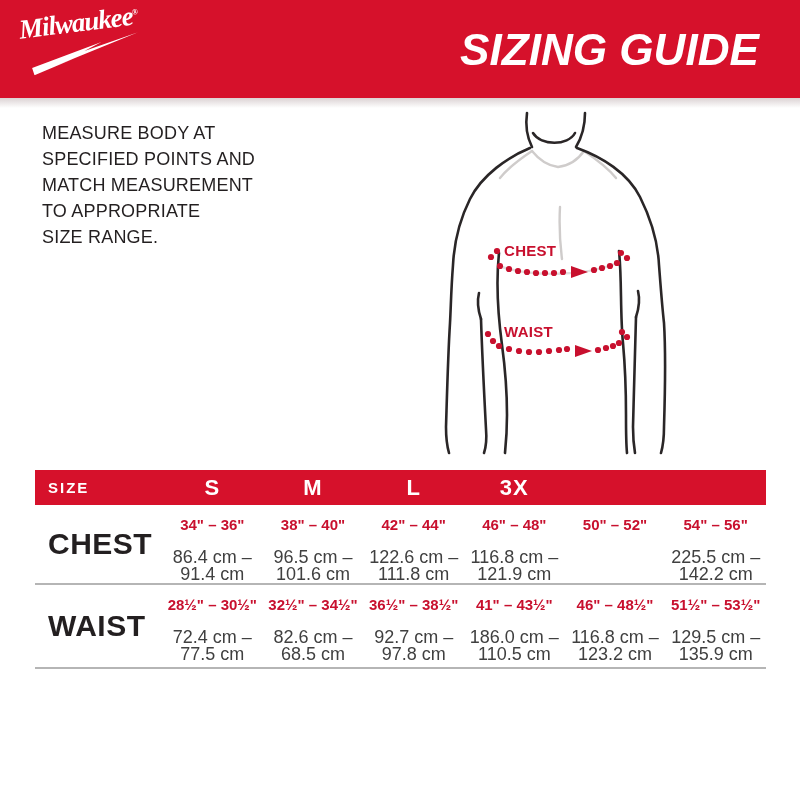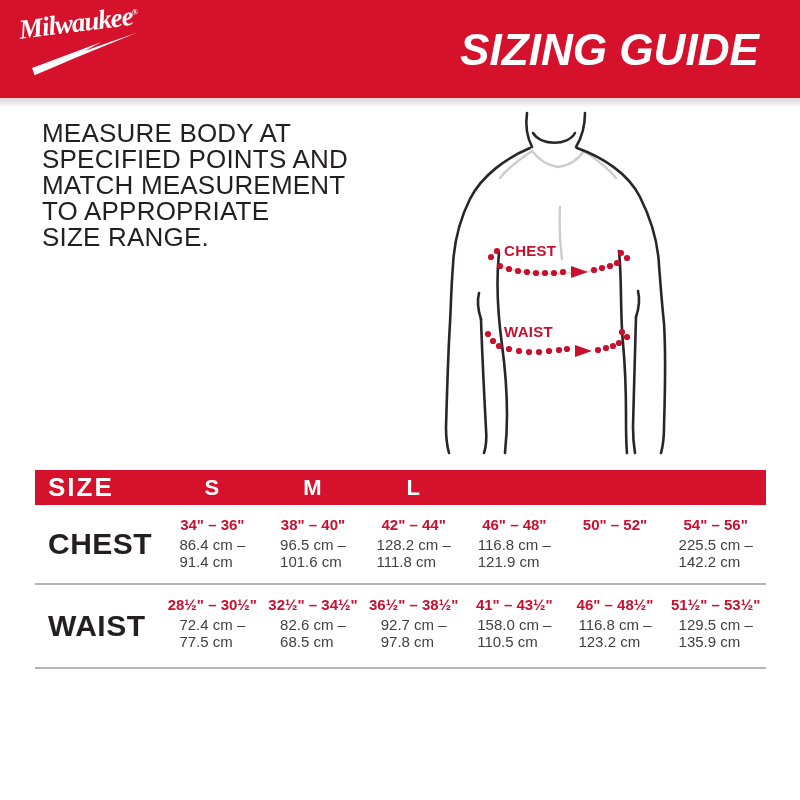--- a/index.html
+++ b/index.html
@@ -28,55 +28,55 @@
   .logo-bolt { display:block; margin-top:1px; margin-left:4px; }
   .title {
     position:absolute; right:38px; top:24px;
     color:#ffffff; font-size:45px; font-weight:900; font-style:italic;
     letter-spacing:0px; white-space:nowrap; transform:scaleX(0.98);
   }
 
   
   .intro {
     position:absolute; left:42px; top:120px; width:340px;
-    font-size:26px; line-height:26px; color:#231f20;
+    font-size:18px; line-height:26px; color:#231f20;
     white-space:pre-line; letter-spacing:0.2px;
   }
 
   
   .figure { position:absolute; left:420px; top:103px; width:360px; height:360px; }
   .figure svg { display:block; width:360px; height:360px; }
   .fig-label { font-family:"Liberation Sans", sans-serif; font-weight:bold; font-size:15px; letter-spacing:0.3px; }
 
   
   .size-table { position:absolute; left:35px; top:470px; width:731px; }
   .t-row { display:grid; grid-template-columns:127px repeat(6, 1fr); }
   .t-head {
     background:#d6112b; height:35px; align-items:center;
   }
   .t-head .col-label {
-    color:#fff; font-weight:bold; font-size:26px; letter-spacing:2px;
+    color:#fff; font-weight:bold; font-size:15px; letter-spacing:2px;
     padding-left:13px;
   }
   .t-head .col-size {
     color:#fff; font-weight:bold; font-size:22px; letter-spacing:1px;
     text-align:center;
   }
   .t-body { border-bottom:2px solid #b5b5b5; }
   .t-body.chest { height:80px; }
   .t-body.waist { height:84px; }
   .row-label {
     display:flex; align-items:center; padding-left:13px;
     font-size:30px; font-weight:bold; color:#231f20; letter-spacing:0.5px;
   }
   .cell { display:flex; flex-direction:column; align-items:center; padding-top:11px; }
   .in { color:#c8102e; font-weight:bold; font-size:15px; white-space:nowrap; }
   .cm {
-    margin-top:3px; color:#404040; font-size:15px; line-height:17px;
-    white-space:pre-line;
+    margin-top:16px; color:#404040; font-size:18px; line-height:17px;
+    text-align:center; white-space:pre-line;
   }
 </style>
 </head>
 <body>
 
 <div class="page">
 
   <div class="header">
     <div class="logo">
       <div class="logo-text">
@@ -165,37 +165,38 @@
     </svg>
   </div>
 
   <div class="size-table">
 
     <div class="t-row t-head">
       <div class="col-label">SIZE</div>
       <div class="col-size">S</div>
       <div class="col-size">M</div>
       <div class="col-size">L</div>
+      <div class="col-size">3X</div>
     </div>
 
     <div class="t-row t-body chest">
       <div class="row-label">CHEST</div>
       <div class="cell">
         <div class="in">34" – 36"</div>
         <div class="cm">86.4 cm –
 91.4 cm</div>
       </div>
       <div class="cell">
         <div class="in">38" – 40"</div>
         <div class="cm">96.5 cm –
 101.6 cm</div>
       </div>
       <div class="cell">
         <div class="in">42" – 44"</div>
-        <div class="cm">128.2 cm –
+        <div class="cm">122.6 cm –
 111.8 cm</div>
       </div>
       <div class="cell">
         <div class="in">46" – 48"</div>
         <div class="cm">116.8 cm –
 121.9 cm</div>
       </div>
       <div class="cell">
         <div class="in">50" – 52"</div>
       </div>
@@ -218,21 +219,21 @@
         <div class="cm">82.6 cm –
 68.5 cm</div>
       </div>
       <div class="cell">
         <div class="in">36½" – 38½"</div>
         <div class="cm">92.7 cm –
 97.8 cm</div>
       </div>
       <div class="cell">
         <div class="in">41" – 43½"</div>
-        <div class="cm">158.0 cm –
+        <div class="cm">186.0 cm –
 110.5 cm</div>
       </div>
       <div class="cell">
         <div class="in">46" – 48½"</div>
         <div class="cm">116.8 cm –
 123.2 cm</div>
       </div>
       <div class="cell">
         <div class="in">51½" – 53½"</div>
         <div class="cm">129.5 cm –

